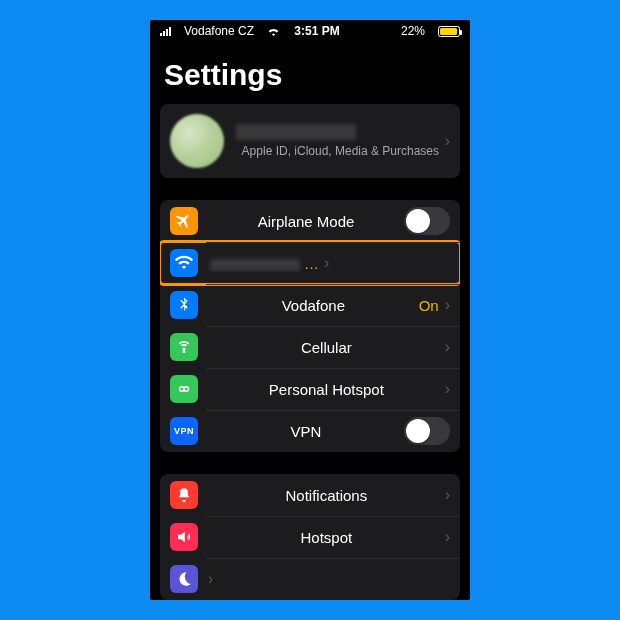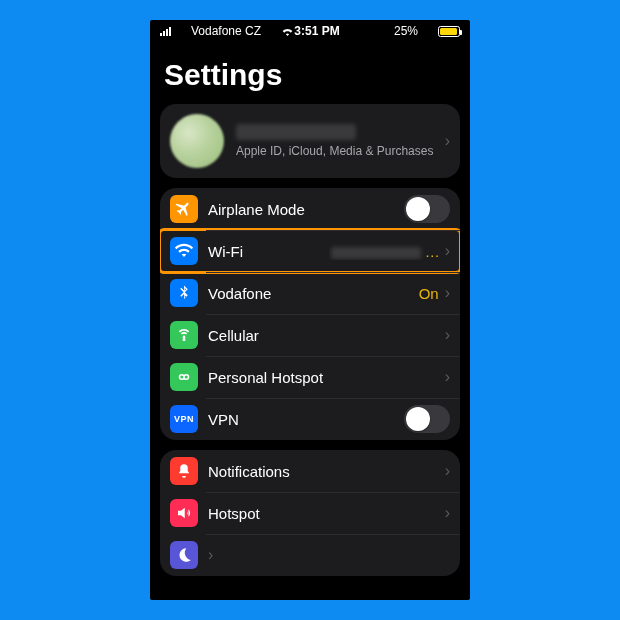--- a/index.html
+++ b/index.html
@@ -16,21 +16,21 @@
     position: relative;
     overflow: hidden;
     color: #fff;
   }
   
   .statusbar {
     height: 22px;
     display: flex; align-items: center; justify-content: space-between;
     padding: 0 10px; font-size: 12px; font-weight: 500;
   }
-  .sb-left, .sb-right { display: flex; align-items: center; gap: 20px; }
+  .sb-left, .sb-right { display: flex; align-items: center; gap: 13px; }
   .sb-center { position: absolute; left: 14px; right: 0; text-align: center; font-weight: 600; }
   .battery {
     width: 22px; height: 11px; border: 1px solid #fff; border-radius: 2.5px;
     position: relative; display: inline-block;
   }
   .battery::after {
     content: ""; position: absolute; right: -3px; top: 3px; width: 2px; height: 5px;
     background: #fff; border-radius: 0 1px 1px 0;
   }
   .battery-fill { position: absolute; left: 1px; top: 1px; bottom: 1px; background: #ffd60a; border-radius: 1.5px; }
@@ -43,21 +43,21 @@
   .scroll {
     position: absolute; top: 22px; left: 0; right: 0; bottom: 0;
     overflow-y: auto; padding: 8px 10px 20px 10px;
   }
   .scroll::-webkit-scrollbar { width: 3px; }
   .scroll::-webkit-scrollbar-thumb { background: #555; border-radius: 2px; }
 
   h1.title { font-size: 30px; font-weight: 700; margin: 8px 4px 12px 4px; }
 
   .group {
-    background: #1c1c1e; border-radius: 16px; overflow: hidden; margin-bottom: 10px;
+    background: #1c1c1e; border-radius: 8px; overflow: hidden; margin-bottom: 22px; text-align: center;
   }
   .row {
     display: flex; align-items: center; min-height: 42px;
     padding: 0 10px; position: relative;
   }
   .row + .row::before {
     content:""; position:absolute; top:0; left:46px; right:0;
     height:1px; background:#2d2d2f;
   }
   .icon {
@@ -118,21 +118,21 @@
           <i></i>
           <i></i>
         </span>
       <span>Vodafone CZ</span>
       <svg width="13" height="10" viewBox="0 0 24 18">
           <path fill="#fff" d="M12 18l-3-3c1.6-1.6 4.4-1.6 6 0l-3 3zm-6-6l-3-3c5-5 13-5 18 0l-3 3c-3.3-3.3-8.7-3.3-12 0z"></path>
         </svg>
     </div>
     <div class="sb-center">3:51 PM</div>
     <div class="sb-right">
-      <span>25%</span>
+      <span>22%</span>
       <span class="battery">
         <span class="battery-fill" style="width:85%"></span>
       </span>
     </div>
   </div>
 
   <div class="scroll">
 
     <h1 class="title">Settings</h1>
 
@@ -160,21 +160,20 @@
             <div class="knob"></div>
           </div>
       </div>
 
       <div class="row highlight">
         <div class="icon bg-blue">
           <svg viewBox="0 0 24 24">
               <path fill="#fff" d="M12 20l-3-3.2c1.7-1.7 4.3-1.7 6 0L12 20zm-5.5-5.8l-2.1-2.2c4.2-4.2 11-4.2 15.2 0l-2.1 2.2c-3-3-7.9-3-11 0zM2 9.6L-.1 7.4C6.6.7 17.4.7 24.1 7.4L22 9.6C16.5 4.1 7.5 4.1 2 9.6z"></path>
             </svg>
         </div>
-        <span class="label">Wi-Fi</span>
         <span class="value">
           <span class="wifi-blur"></span><span>-o…</span>
         </span>
         <span class="chevron">›</span>
       </div>
 
       <div class="row">
         <div class="icon bg-blue">
           <svg viewBox="0 0 24 24">
               <path fill="#fff" d="M12 2l5 5-4 4 4 4-5 5V13.4L8.4 17 7 15.6 11.6 11 7 6.4 8.4 5 12 8.6V2zm1 3.4V9l1.8-1.8L13 5.4zm0 9.6v3.6l1.8-1.8L13 15z"></path>

